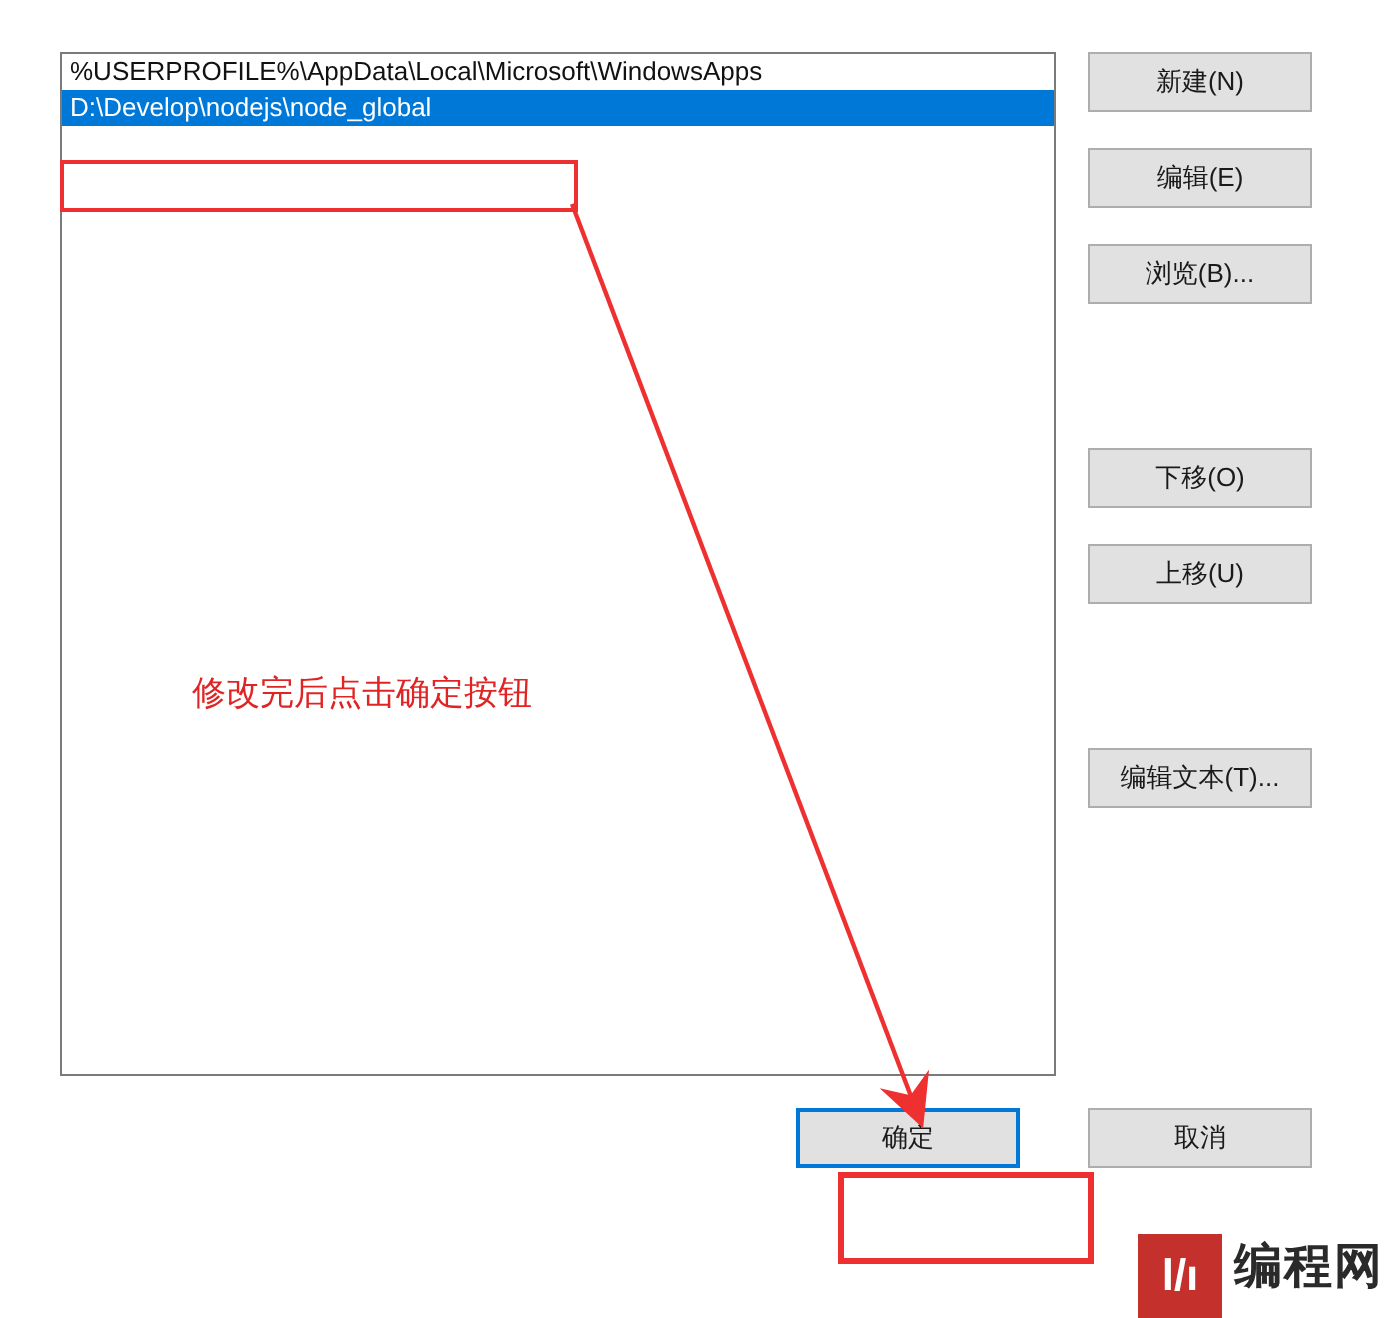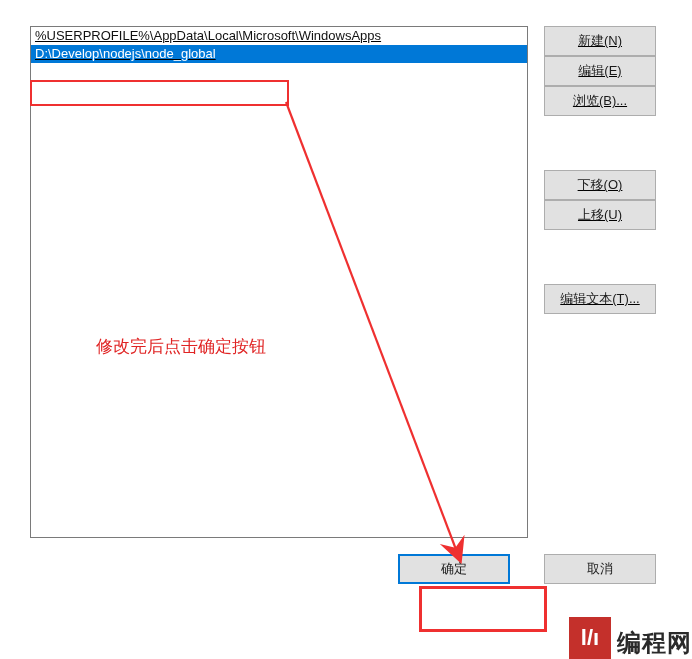--- a/index.html
+++ b/index.html
@@ -43,21 +43,21 @@
   }
   .close-btn svg { width: 12px; height: 12px; }
   .close-btn svg line { stroke: #404040; stroke-width: 1.2; }
 
   .body {
     position: relative;
     padding: 26px 18px 18px 30px;
     box-sizing: border-box;
     height: calc(100% - 34px);
   }
-  .main-row { display: flex; text-decoration: underline; }
+  .main-row { display: flex; }
   .list-box {
     width: 498px;
     height: 512px;
     border: 1px solid #7a7a7a;
     box-sizing: border-box;
     background: #ffffff;
     overflow: hidden;
   }
   .list-item {
     height: 18px;
@@ -79,20 +79,21 @@
   }
   .btn-col .gap { height: 54px; }
   .btn {
     width: 112px;
     height: 30px;
     background: #e1e1e1;
     border: 1px solid #adadad;
     font-family: inherit;
     font-size: 13px;
     color: #1a1a1a;
+    margin-bottom: 18px;
     box-sizing: border-box;
     cursor: pointer;
     padding: 0;
   }
 
   .bottom-row {
     margin-top: 16px;
     display: flex;
     justify-content: flex-end;
     padding-right: 18px;
@@ -103,21 +104,21 @@
     background: #e1e1e1;
     border: 2px solid #0078d7;
     height: 30px;
   }
 
   .watermark-logo {
     position: absolute;
     right: 0;
     bottom: 0;
     display: flex;
-    align-items: flex-end;
+    align-items: flex-start;
     background: #ffffff;
   }
   .watermark-logo .sq {
     width: 42px;
     height: 42px;
     background: #c4302b;
     display: flex;
     align-items: center;
     justify-content: center;
     color: #ffffff;

